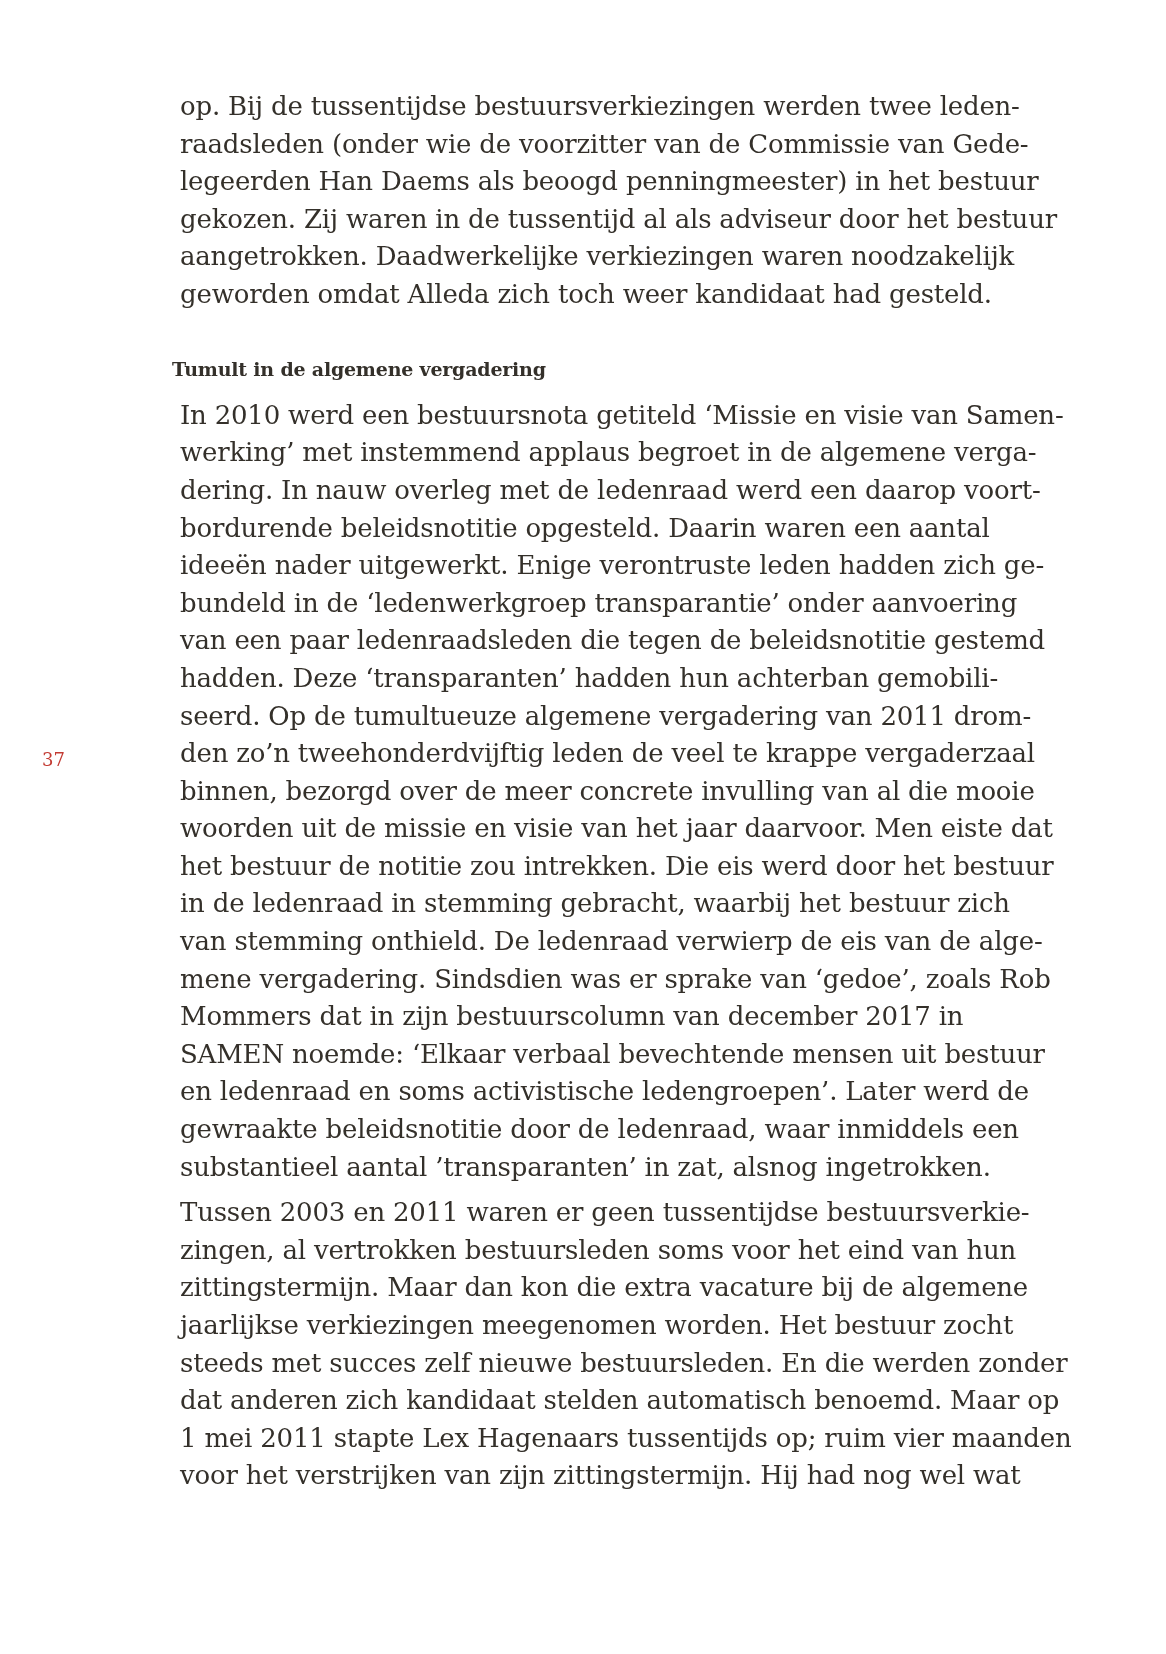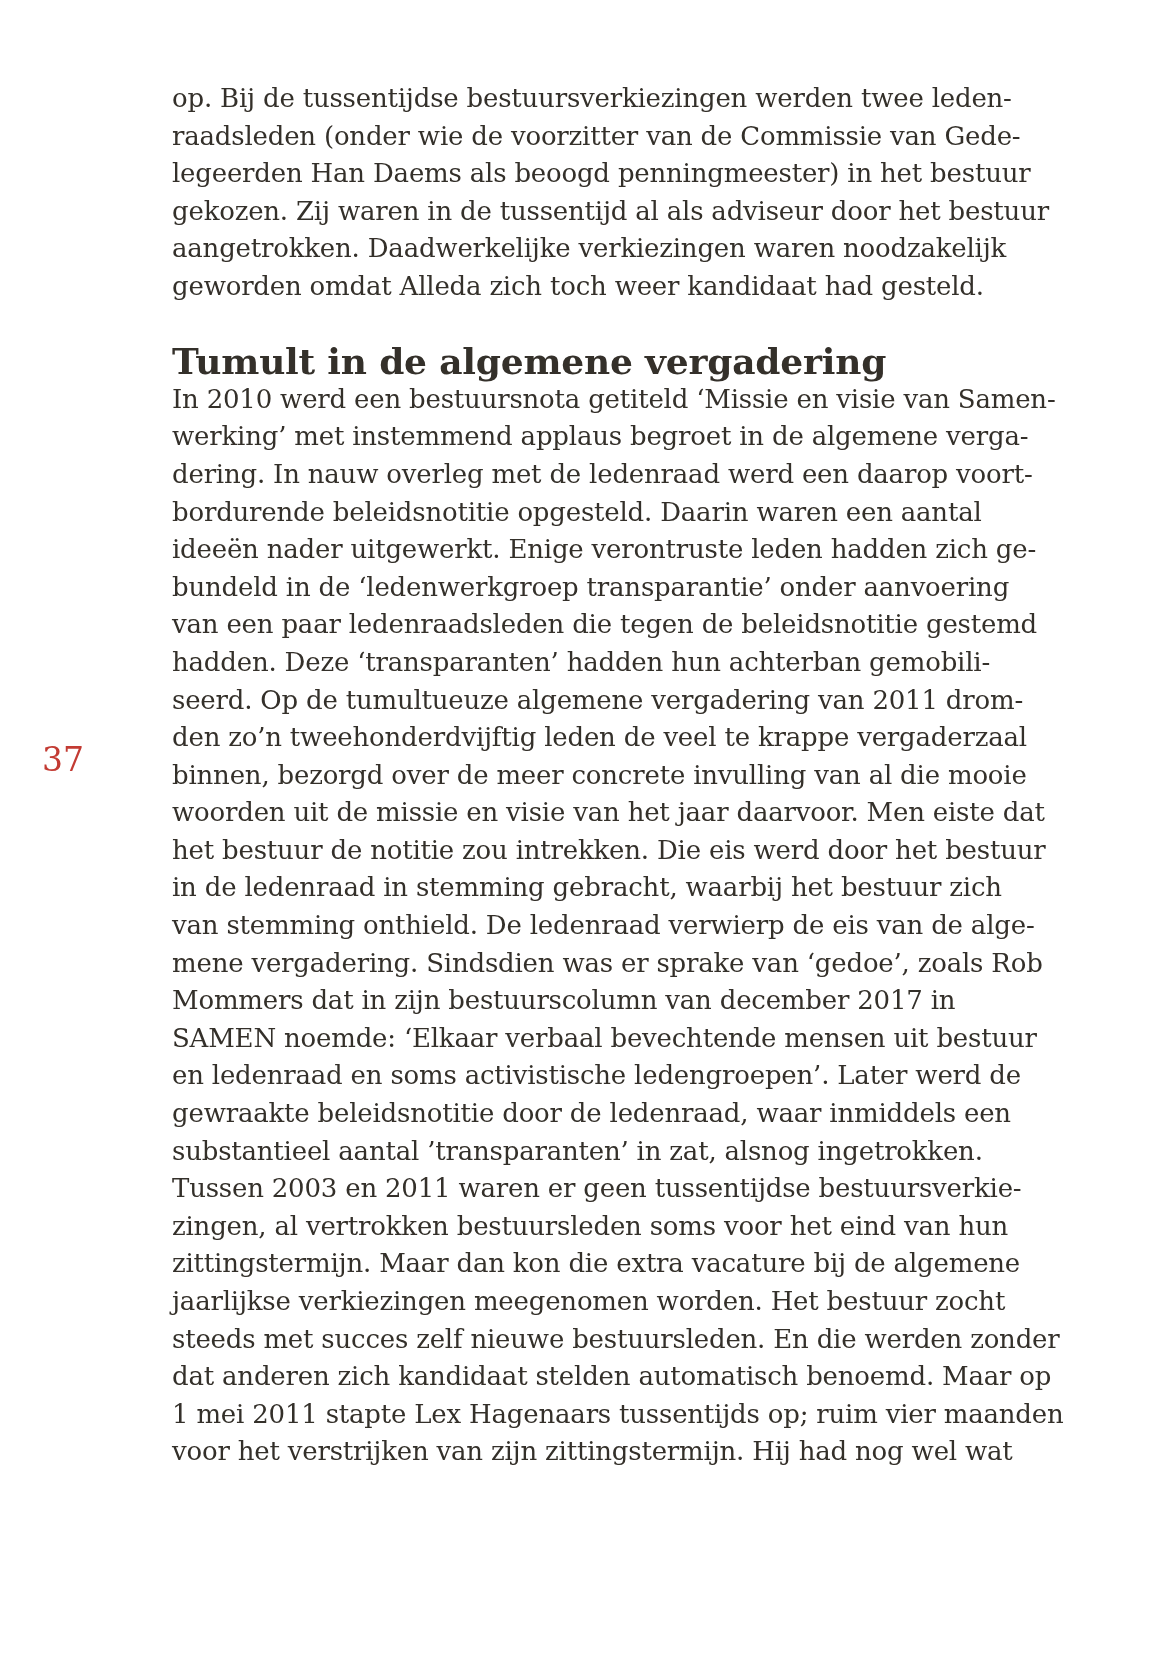--- a/index.html
+++ b/index.html
@@ -19,35 +19,35 @@
     position: absolute;
     left: 172px;
     top: 80px;
     width: 948px;
     color: #34302a;
     font-size: 26px;
     line-height: 37.6px;
     letter-spacing: -0.2px;
   }
   .body-par {
-    margin: 0;
+    margin: 8px;
     white-space: pre-line;
   }
   .section-heading {
     margin: 37.6px 0 0 0;
-    font-size: 36px;
+    font-size: 19px;
     font-weight: bold;
     line-height: 37.6px;
     color: #34302a;
   }
   .page-number {
     position: absolute;
     left: 42px;
     top: 741px;
-    font-size: 33px;
+    font-size: 18px;
     line-height: 37.6px;
     color: #c33b33;
   }
 </style>
 </head>
 <body>
 
 <div class="page">
 
   <span class="page-number">37</span>

